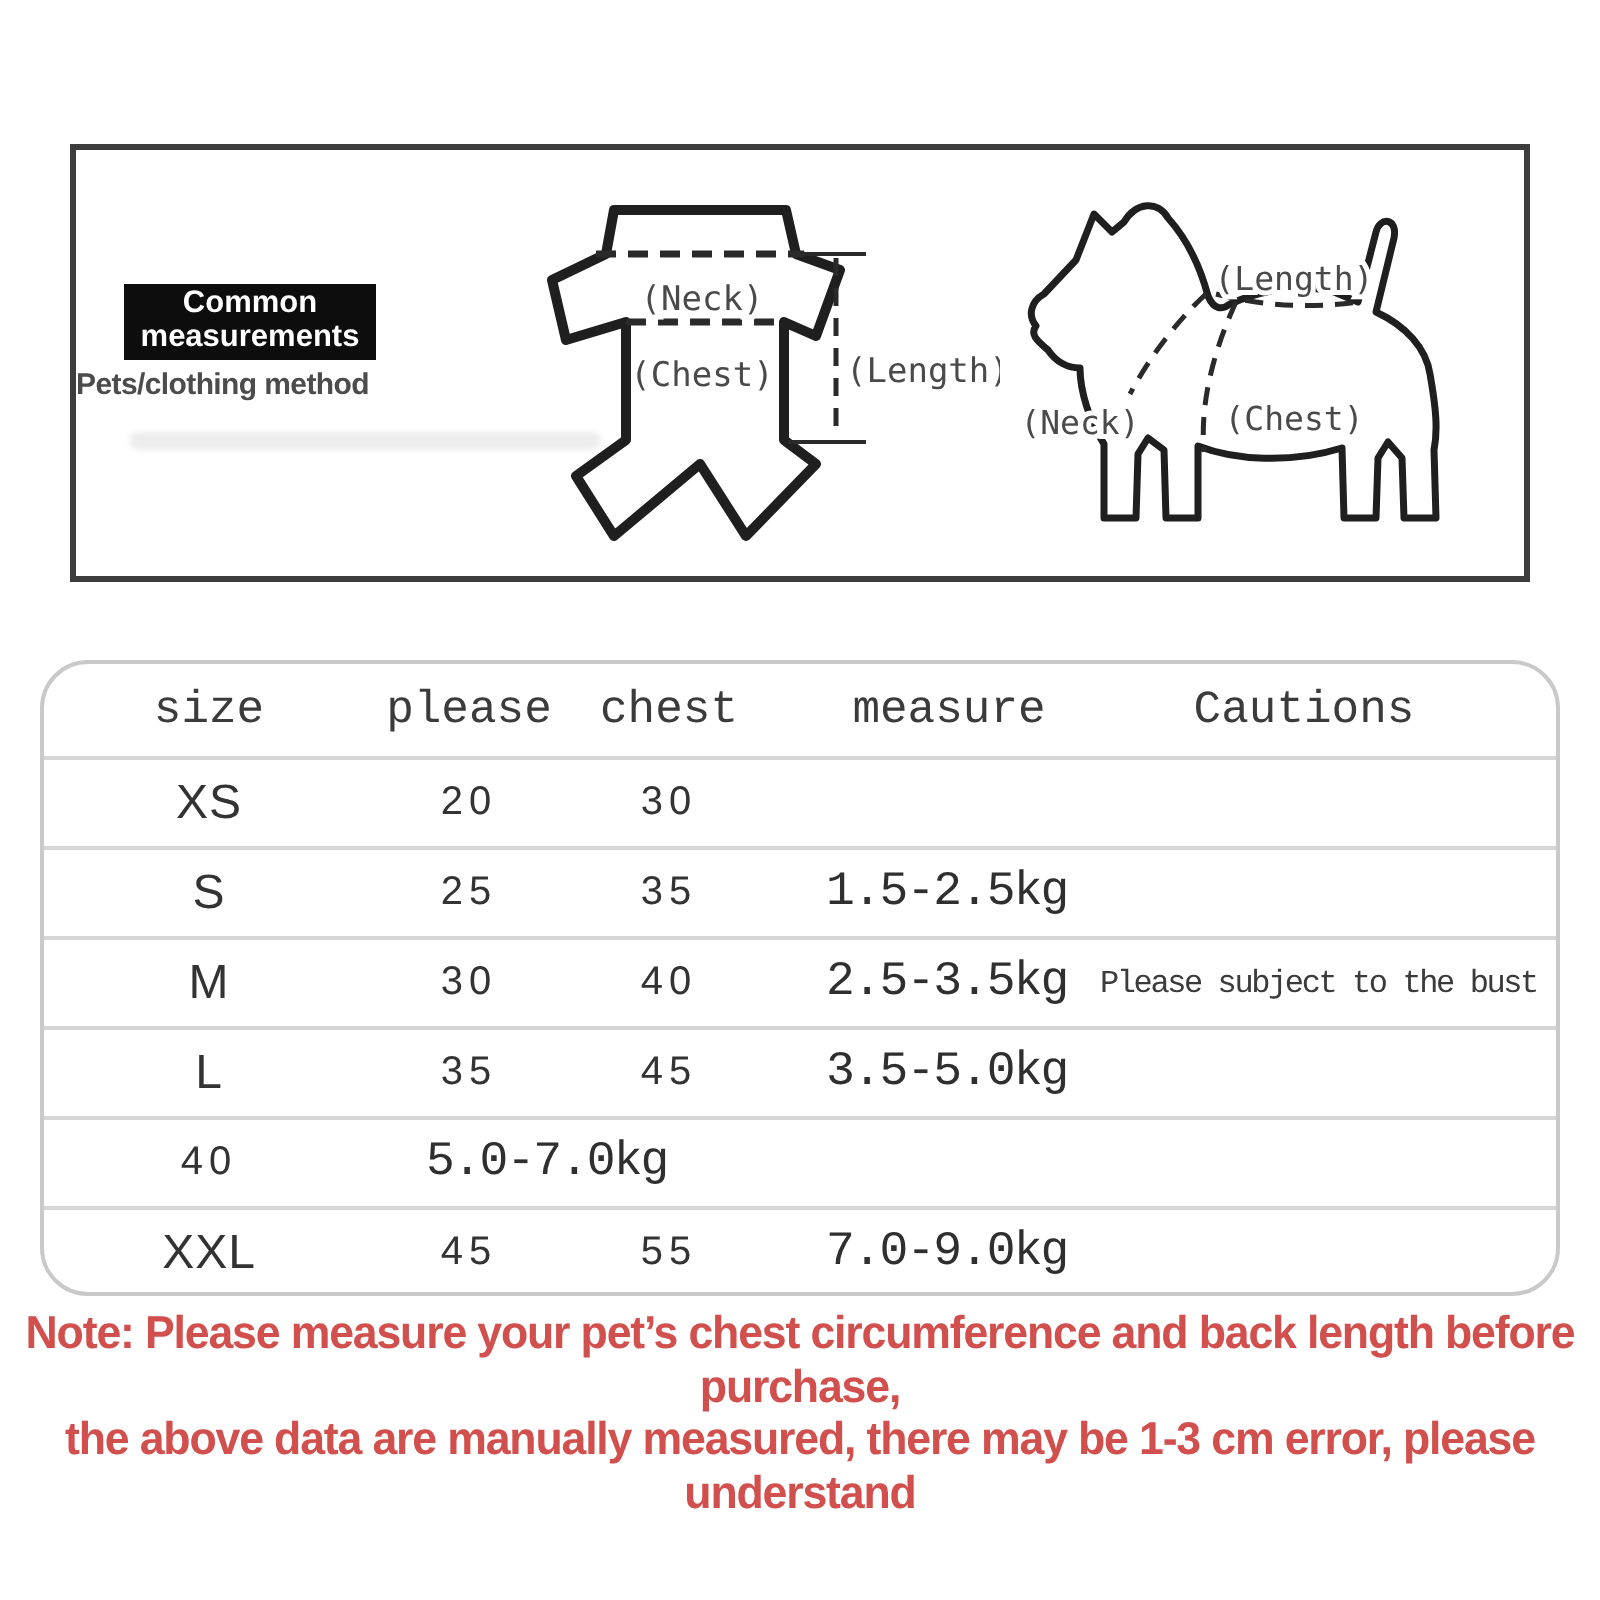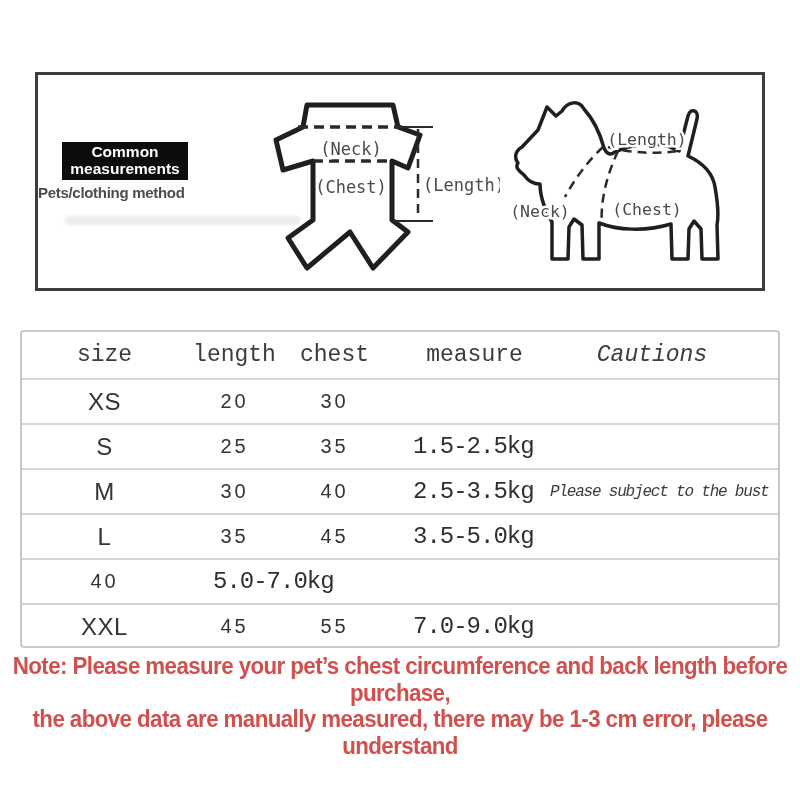--- a/index.html
+++ b/index.html
@@ -37,42 +37,42 @@
   .svg-label {
     font-family:"DejaVu Sans Mono","Liberation Mono",monospace;
     font-size:17px; fill:#4a4a4a;
     paint-order:stroke; stroke:#ffffff; stroke-width:5px;
   }
   .dog-svg .svg-label { font-size:16.5px; }
 
   
   .size-table {
     position:absolute; left:20px; top:330px; width:760px; height:318px;
-    border:2px solid #c9c9c9; border-radius:4px; background:#ffffff;
+    border:2px solid #c9c9c9; border-radius:24px; background:#ffffff;
     overflow:hidden;
   }
   .t-row {
     display:grid; grid-template-columns:165px 95px 105px 175px 1fr;
     align-items:center; height:45px;
   }
   .t-row.t-head { height:46px; }
   .t-row + .t-row { border-top:2px solid #d6d6d6; }
   .cell { text-align:center; color:#333333; }
   .mono { font-family:"Liberation Mono","DejaVu Sans Mono",monospace; }
   .t-head .cell { font-size:23px; color:#3b3b3b; }
   .cell-size { font-size:24px; letter-spacing:0.5px; }
   .cell-num  { font-size:20px; letter-spacing:3px; }
   .cell-weight {
     text-align:left; padding-left:26px; font-size:24px;
     letter-spacing:-1px; color:#2f2f2f; white-space:nowrap;
   }
   .t-head .cell-weight { text-align:center; padding-left:0; letter-spacing:0; }
   .cell-caution {
     text-align:left; margin-left:-12px; font-size:16px;
-    letter-spacing:-1.2px; color:#3b3b3b; white-space:nowrap;font-style:italic;
+    letter-spacing:-1.2px; color:#3b3b3b; white-space:nowrap;
   }
   .t-head .cell-caution {
     text-align:center; margin-left:0; font-size:23px; letter-spacing:0;
     padding-right:36px;
   }
 
   
   .note {
     position:absolute; top:653px; left:0; width:800px;
     text-align:center; color:#d14f4d; font-weight:bold;
@@ -135,21 +135,21 @@
       <text class="svg-label" x="152" y="60" text-anchor="middle">(Length)</text>
       <text class="svg-label" x="45" y="132" text-anchor="middle">(Neck)</text>
       <text class="svg-label" x="152" y="130" text-anchor="middle">(Chest)</text>
     </svg>
   </div>
 
   <div class="size-table">
 
     <div class="t-row t-head">
       <div class="cell mono">size</div>
-      <div class="cell mono">length</div>
+      <div class="cell mono">please</div>
       <div class="cell mono">chest</div>
       <div class="cell mono cell-weight">measure</div>
       <div class="cell mono cell-caution">Cautions</div>
     </div>
 
     <div class="t-row">
       <div class="cell cell-size">XS</div>
       <div class="cell cell-num">20</div>
       <div class="cell cell-num">30</div>
       <div class="cell mono cell-caution"></div>

